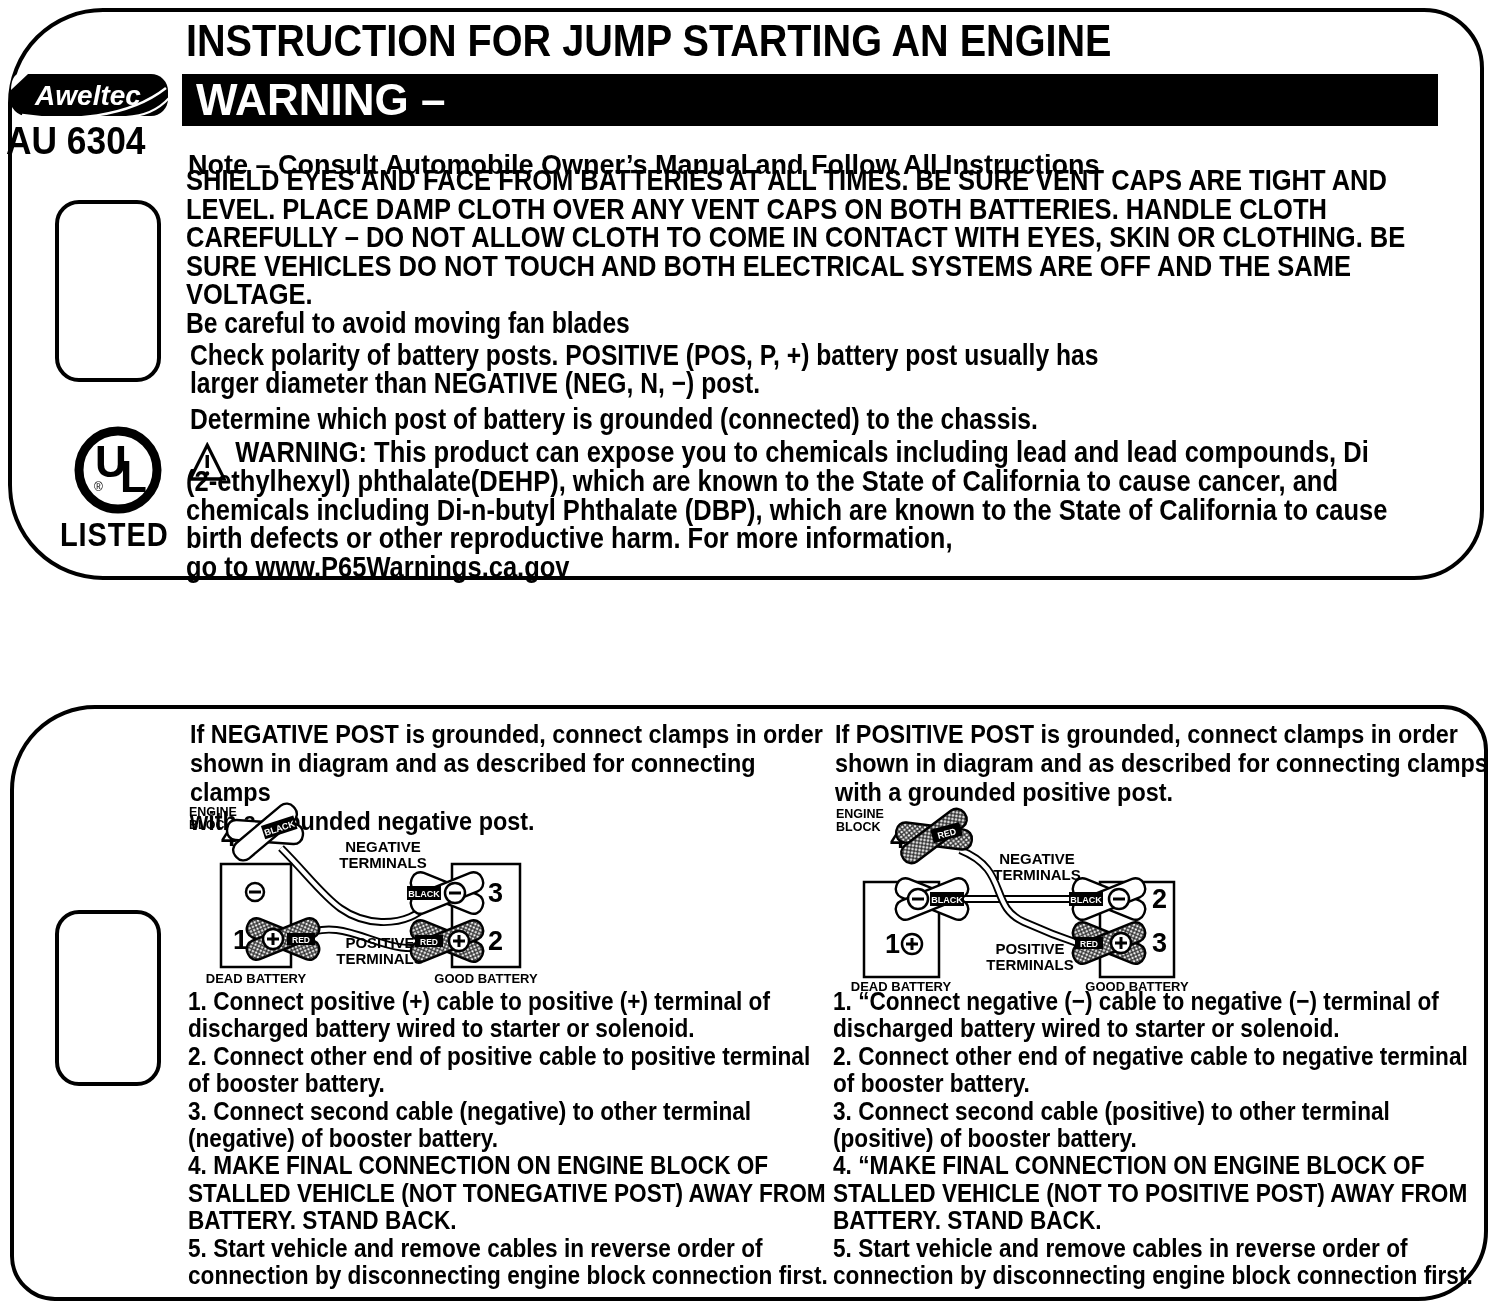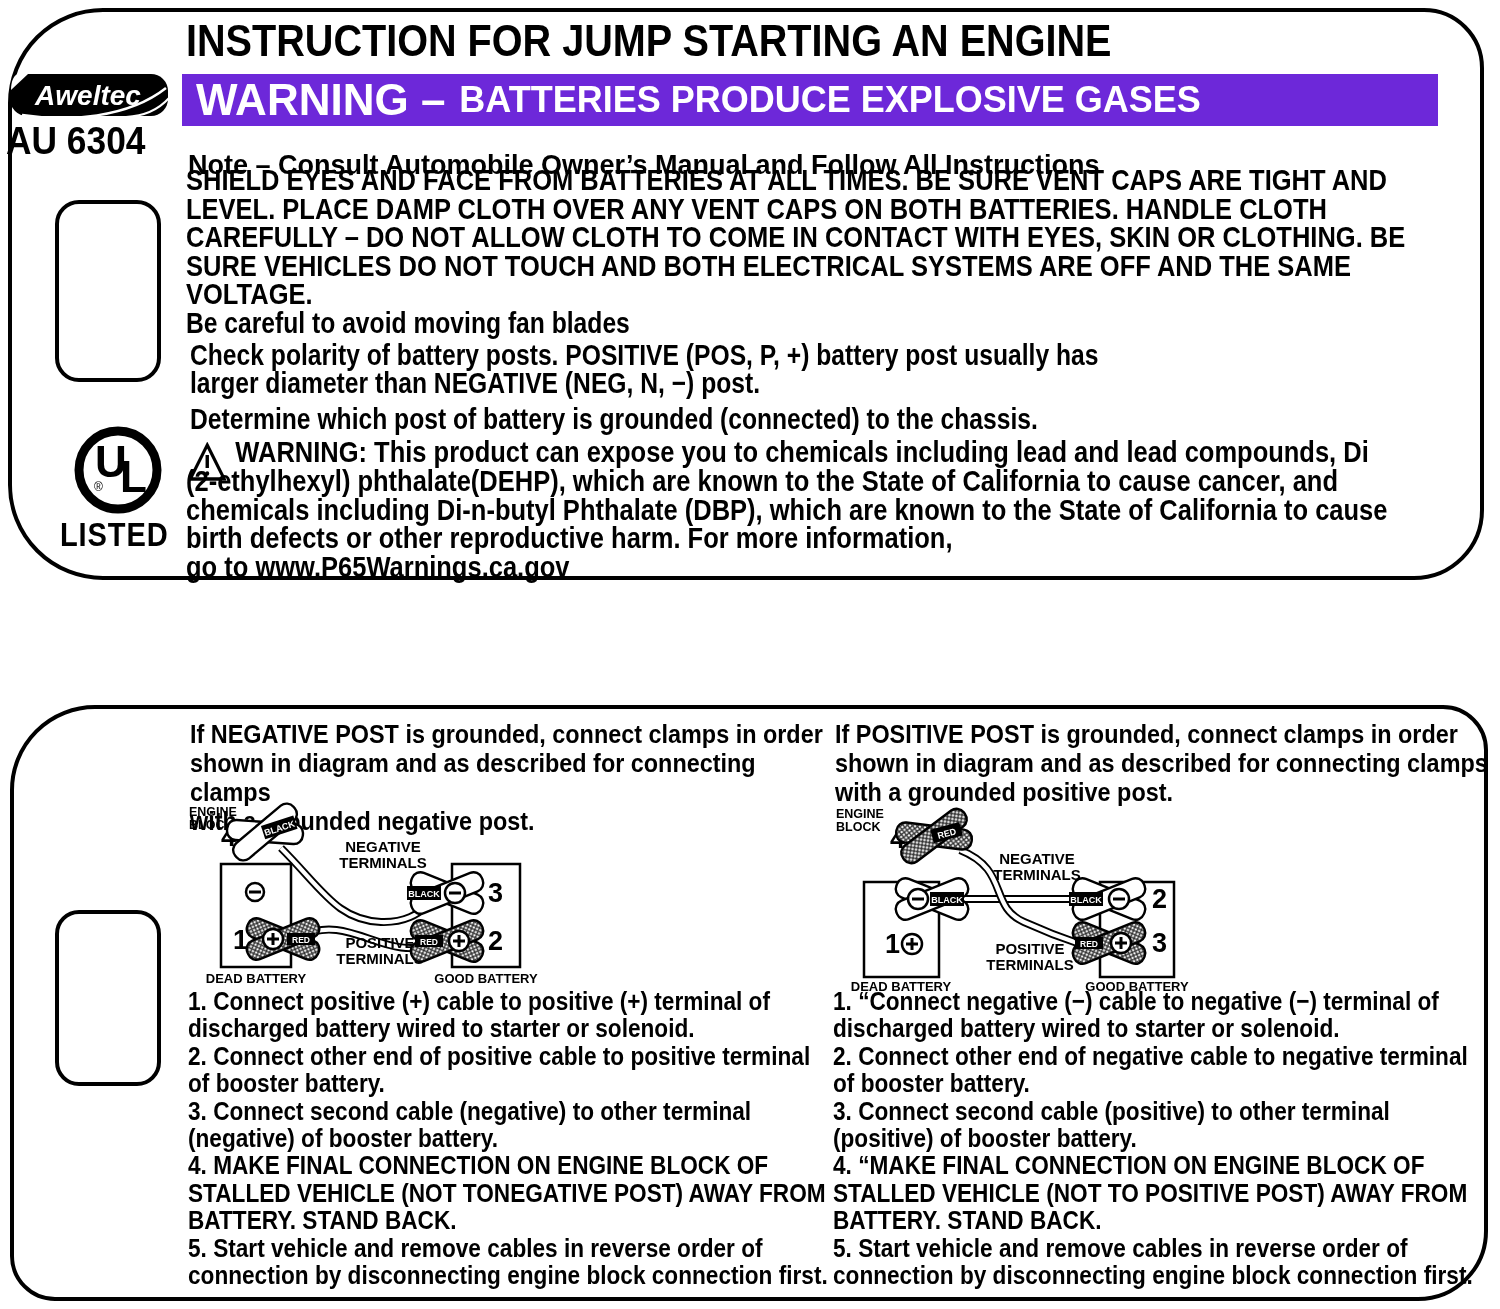--- a/index.html
+++ b/index.html
@@ -7,33 +7,32 @@
     width:1500px;height:1309px;position:relative;background:#fff;color:#000;
     font-family:"Liberation Sans", sans-serif;overflow:hidden;
   }
   .abs{position:absolute;}
   .b{font-weight:bold;}
   .preline{white-space:pre-line;}
   .nw{white-space:nowrap;}
   .panel{position:absolute;border:4px solid #000;background:#fff;box-sizing:border-box;}
   .smallbox{position:absolute;border:4px solid #000;border-radius:24px;background:#fff;box-sizing:border-box;}
   .cond{transform-origin:0 0;}
-  .warnbar{background:#6d28d9;color:#fff;display:flex;align-items:center;box-sizing:border-box;}
+  .warnbar{background:#000000;color:#fff;display:flex;align-items:center;box-sizing:border-box;}
   svg text{font-family:"Liberation Sans", sans-serif;}
 </style>
 </head>
 <body>
 
 <div class="panel" style="left:8px;top:8px;width:1476px;height:572px;border-radius:95px 60px 70px 95px;"></div>
 
 <div class="abs b nw cond" style="left:186px;top:16px;font-size:44px;transform:scaleX(0.9);">INSTRUCTION FOR JUMP STARTING AN ENGINE</div>
 
 <div class="abs warnbar" style="left:182px;top:74px;width:1256px;height:52px;padding-left:14px;">
   <span class="b nw" style="font-size:44px;">WARNING –</span>
-  <span class="b nw" style="font-size:36px;margin-left:14px;">BATTERIES PRODUCE EXPLOSIVE GASES</span>
 </div>
 
 <svg class="abs" style="left:8px;top:70px;" width="166" height="50" viewBox="0 0 166 50">
   <rect x="2" y="4" width="158" height="42" rx="17" fill="#000"></rect>
   <path d="M3,20 L20,4 L11,4 C6,4 3,11 3,20 Z" fill="#fff"></path>
   <path d="M14,45 C 60,52 120,48 158,18" stroke="#fff" stroke-width="2.5" fill="none"></path>
   <path d="M118,47 C 138,46 152,38 161,28" stroke="#fff" stroke-width="2" fill="none"></path>
   <text x="80" y="35" text-anchor="middle" font-size="28" font-weight="bold" font-style="italic" fill="#fff">Aweltec</text>
 </svg>
 

